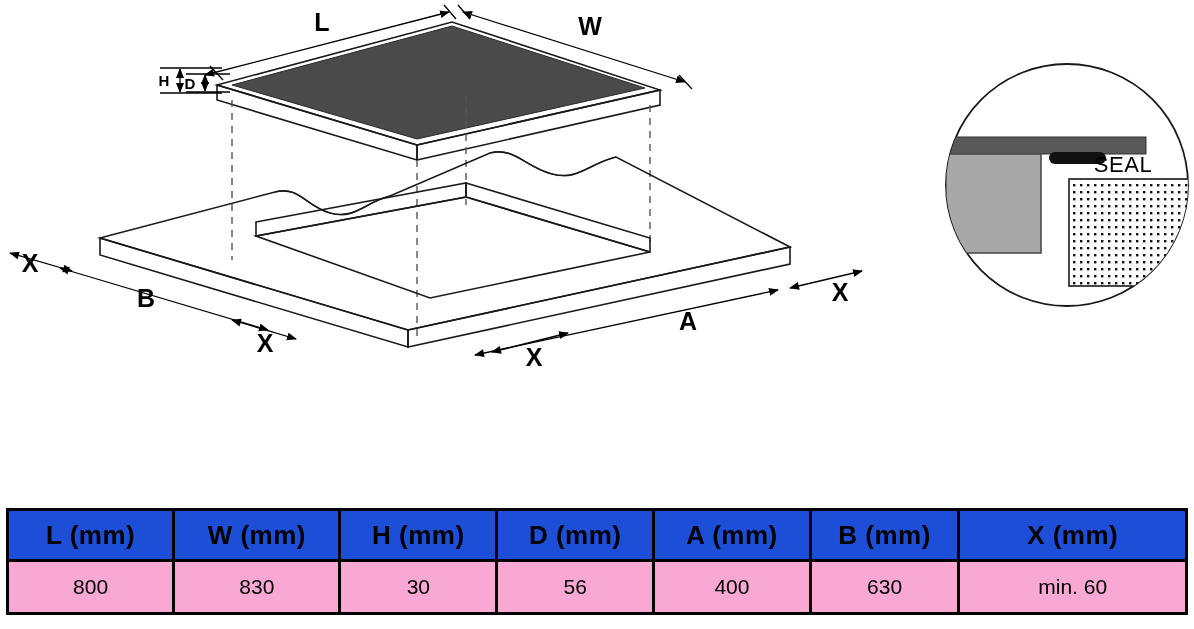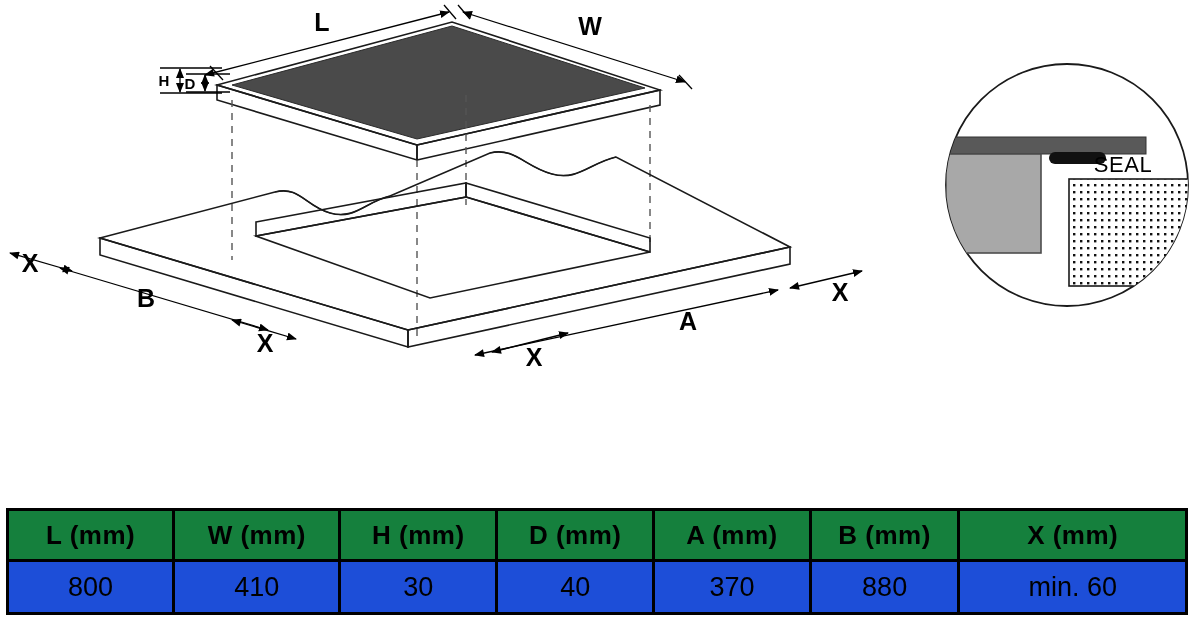--- a/index.html
+++ b/index.html
@@ -71,30 +71,30 @@
     table-layout: fixed;
   }
   table#spec-table th,
   table#spec-table td {
     border: 3px solid #000000;
     text-align: center;
     font-family: "Liberation Sans", sans-serif;
     padding: 0;
   }
   table#spec-table th {
-    background: #15803d;
+    background: #1d4ed8;
     font-weight: bold;
     font-size: 26px;
     height: 48px;
     letter-spacing: 0.5px;
   }
   table#spec-table td {
-    background: #1d4ed8;
+    background: #f9a8d4;
     font-weight: normal;
-    font-size: 27px;
+    font-size: 21px;
     height: 50px;
   }
 </style>
 </head>
 <body>
 
 <div id="page">
 
   <div id="diagram-area">
     <svg id="diagram-svg" viewBox="0 0 1194 500" xmlns="http://www.w3.org/2000/svg">
@@ -241,24 +241,24 @@
           <th>H (mm)</th>
           <th>D (mm)</th>
           <th>A (mm)</th>
           <th>B (mm)</th>
           <th>X (mm)</th>
         </tr>
       </thead>
       <tbody>
         <tr>
           <td>800</td>
-          <td>410</td>
+          <td>830</td>
           <td>30</td>
-          <td>40</td>
-          <td>370</td>
-          <td>880</td>
+          <td>56</td>
+          <td>400</td>
+          <td>630</td>
           <td>min. 60</td>
         </tr>
       </tbody>
     </table>
   </div>
 
 </div>
 
 </body></html>

